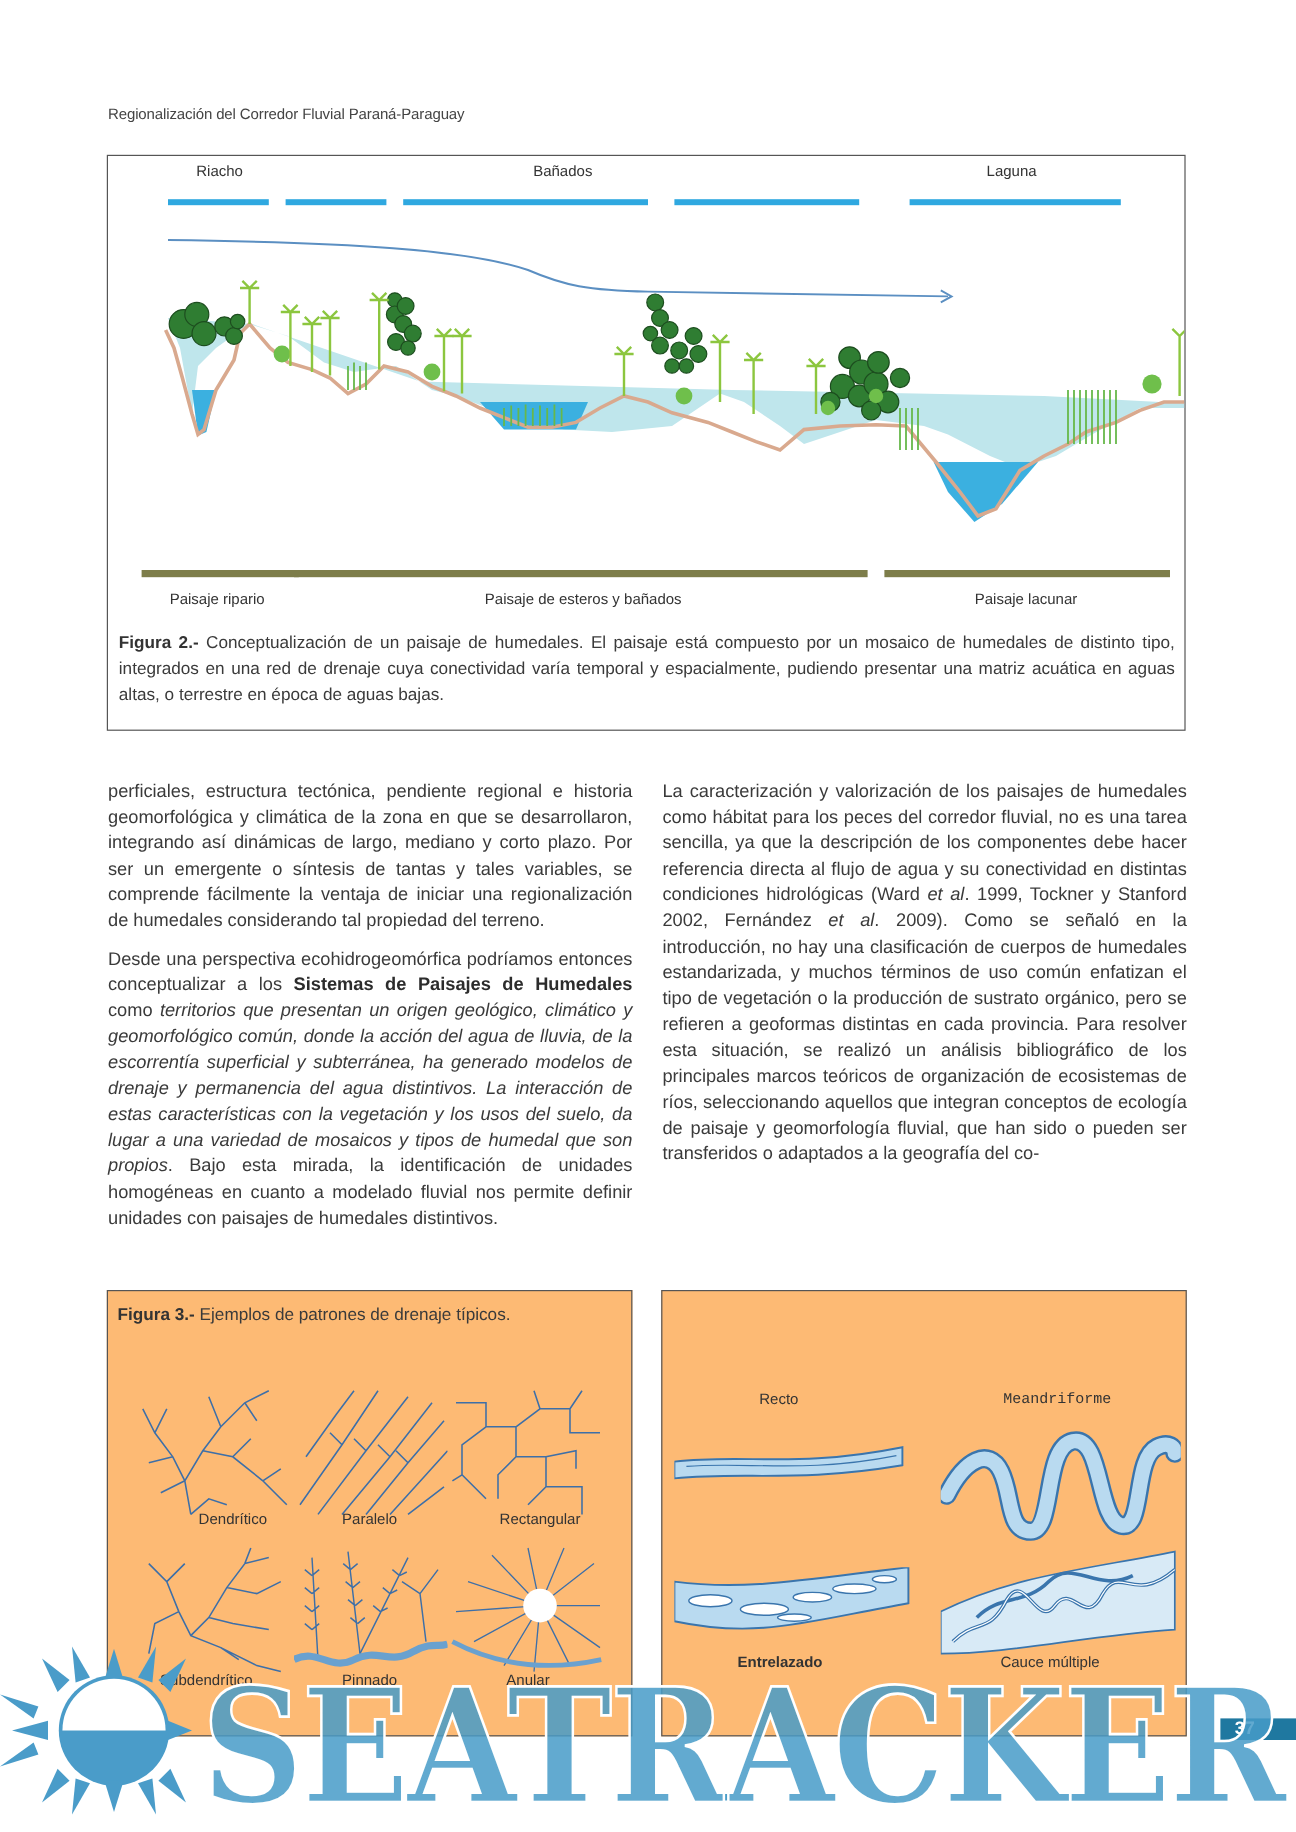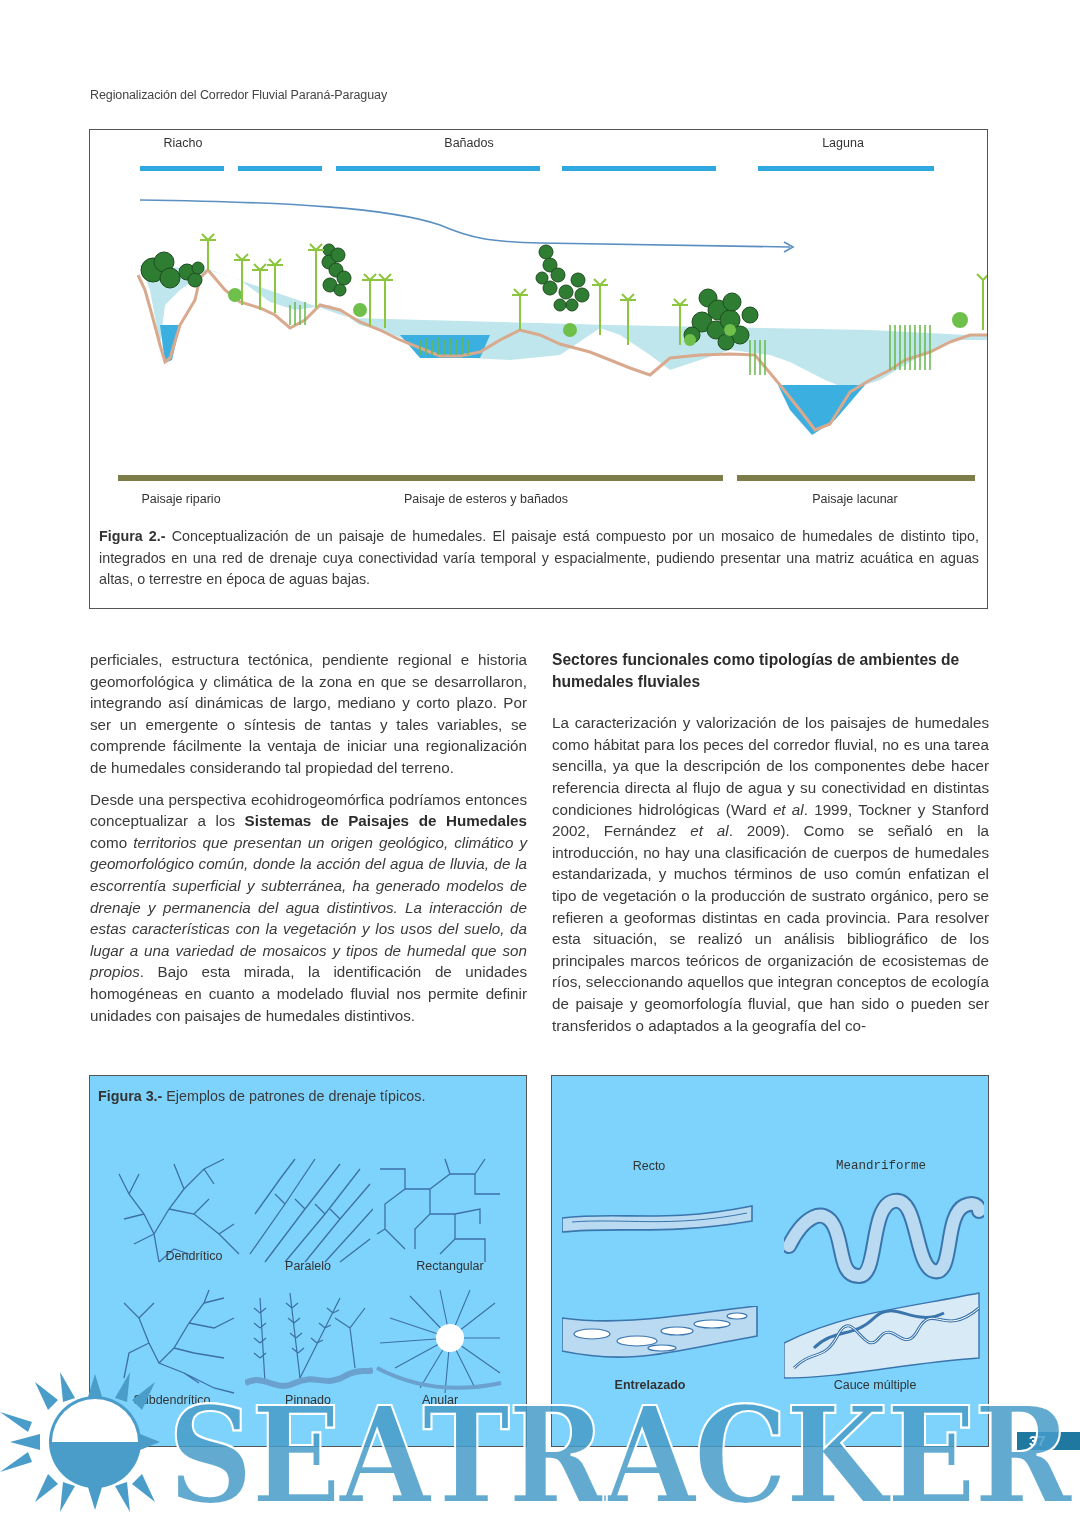--- a/index.html
+++ b/index.html
@@ -38,21 +38,21 @@
   .col-right { left: 552px; width: 437px; }
   .section-title {
     font-weight: bold; font-size: 15.6px; line-height: 21.6px; color: #2c2c2c;
     margin: 0 0 20px 0; text-align: left;
   }
   b.term { font-weight: bold; color: #2c2c2c; }
 
   
   .fig-box {
     position: absolute; top: 1075px; height: 372px;
-    border: 1px solid #555; box-sizing: border-box; background: #7dd3fc;
+    border: 1px solid #555; box-sizing: border-box; background: #fdba74;
   }
   .fig3 { left: 89px; width: 438px; }
   .fig4 { left: 551px; width: 438px; }
   .fig-box .caption {
     position: absolute; left: 8px; top: 10px; right: 8px;
     font-size: 14.3px; line-height: 21px; color: #3a3a3a; text-align: justify;
   }
   .pattern {
     position: absolute; width: 128px; height: 110px;
   }
@@ -197,21 +197,20 @@
 
   <div class="fig2-caption"><span class="cap-lead">Figura 2.-</span><span> Conceptualización de un paisaje de humedales. El paisaje está compuesto por un mosaico de humedales de distinto tipo, integrados en una red de drenaje cuya conectividad varía temporal y espacialmente, pudiendo presentar una matriz acuática en aguas altas, o terrestre en época de aguas bajas.</span></div>
 </div>
 
 <div class="col col-left">
   <p>perficiales, estructura tectónica, pendiente regional e historia geomorfológica y climática de la zona en que se desarrollaron, integrando así dinámicas de largo, mediano y corto plazo. Por ser un emergente o síntesis de tantas y tales variables, se comprende fácilmente la ventaja de iniciar una regionalización de humedales considerando tal propiedad del terreno.</p>
   <p><span>Desde una perspectiva ecohidrogeomórfica podríamos entonces conceptualizar a los </span><b class="term">Sistemas de Paisajes de Humedales</b><span> como </span><i>territorios que presentan un origen geológico, climático y geomorfológico común, donde la acción del agua de lluvia, de la escorrentía superficial y subterránea, ha generado modelos de drenaje y permanencia del agua distintivos. La interacción de estas características con la vegetación y los usos del suelo, da lugar a una variedad de mosaicos y tipos de humedal que son propios</i><span>. Bajo esta mirada, la identificación de unidades homogéneas en cuanto a modelado fluvial nos permite definir unidades con paisajes de humedales distintivos.</span></p>
 </div>
 
 <div class="col col-right">
-  <div class="section-title">Sectores funcionales como tipologías de ambientes de humedales fluviales</div>
   <p><span>La caracterización y valorización de los paisajes de humedales como hábitat para los peces del corredor fluvial, no es una tarea sencilla, ya que la descripción de los componentes debe hacer referencia directa al flujo de agua y su conectividad en distintas condiciones hidrológicas (Ward </span><i>et al</i><span>. 1999, Tockner y Stanford 2002, Fernández </span><i>et al</i><span>. 2009). Como se señaló en la introducción, no hay una clasificación de cuerpos de humedales estandarizada, y muchos términos de uso común enfatizan el tipo de vegetación o la producción de sustrato orgánico, pero se refieren a geoformas distintas en cada provincia. Para resolver esta situación, se realizó un análisis bibliográfico de los principales marcos teóricos de organización de ecosistemas de ríos, seleccionando aquellos que integran conceptos de ecología de paisaje y geomorfología fluvial, que han sido o pueden ser transferidos o adaptados a la geografía del co-</span></p>
 </div>
 
 <div class="fig-box fig3">
   <div class="caption"><span class="cap-lead">Figura 3.-</span><span> Ejemplos de patrones de drenaje típicos.</span></div>
 
   <svg class="pattern" style="left:24px; top:78px;" viewBox="0 0 128 110">
     <g stroke="#3d6fa8" stroke-width="1.3" fill="none">
       <path d="M45 108 L40 80 L30 60 L15 40 L5 20 M40 80 L55 55 L70 35 L90 15 L110 5 M55 55 L80 60 L105 80 L125 100 M30 60 L10 65 M70 35 L60 10 M15 40 L25 20 M90 15 L100 30 M80 60 L95 45 M105 80 L120 70 M40 80 L20 90 M45 108 L60 95 L75 100"></path>
     </g>
@@ -219,21 +218,21 @@
   <svg class="pattern" style="left:155px; top:78px;" viewBox="0 0 128 110">
     <g stroke="#3d6fa8" stroke-width="1.3" fill="none">
       <path d="M5 100 L40 50 L70 5 M20 108 L60 55 L95 10 M40 108 L80 60 L115 15 M60 108 L95 65 L125 30 M80 108 L110 75 L128 55 M10 60 L35 25 L50 5 M95 108 L125 85 M40 50 L30 40 M60 55 L50 45 M80 60 L70 50 M95 65 L85 55"></path>
     </g>
   </svg>
   <svg class="pattern" style="left:285px; top:78px;" viewBox="0 0 128 110">
     <g stroke="#3d6fa8" stroke-width="1.3" fill="none">
       <path d="M5 15 L30 15 L30 35 L55 35 L55 60 L80 60 L80 85 L110 85 L110 108 M30 35 L10 50 L10 75 L30 95 M55 35 L75 20 L100 20 L100 40 L125 40 M80 60 L105 55 L105 70 M55 60 L40 75 L40 95 M80 85 L65 100 M100 20 L110 5 M75 20 L70 5 M10 75 L2 80"></path>
     </g>
   </svg>
-  <div class="pattern-label" style="left:86px; top:173px;padding-left:36px;">Dendrítico</div>
+  <div class="pattern-label" style="left:86px; top:183px;padding-left:36px;">Dendrítico</div>
   <div class="pattern-label" style="left:218px; top:183px;">Paralelo</div>
   <div class="pattern-label" style="left:348px; top:183px;margin-left:12px;">Rectangular</div>
 
   <svg class="pattern" style="left:24px; top:212px;" viewBox="0 0 128 110">
     <g stroke="#3d6fa8" stroke-width="1.3" fill="none">
       <path d="M10 15 L25 30 L35 55 L45 75 L70 85 L100 100 L120 105 M35 55 L15 65 L10 90 M45 75 L60 60 L75 35 L90 15 L95 2 M75 35 L100 40 L120 30 M60 60 L80 65 L110 70 M70 85 L85 95 M90 15 L110 10 M25 30 L40 15"></path>
     </g>
   </svg>
   <svg class="pattern" style="left:155px; top:212px;" viewBox="0 0 128 110">
     <g stroke="#3d6fa8" stroke-width="1.2" fill="none">

